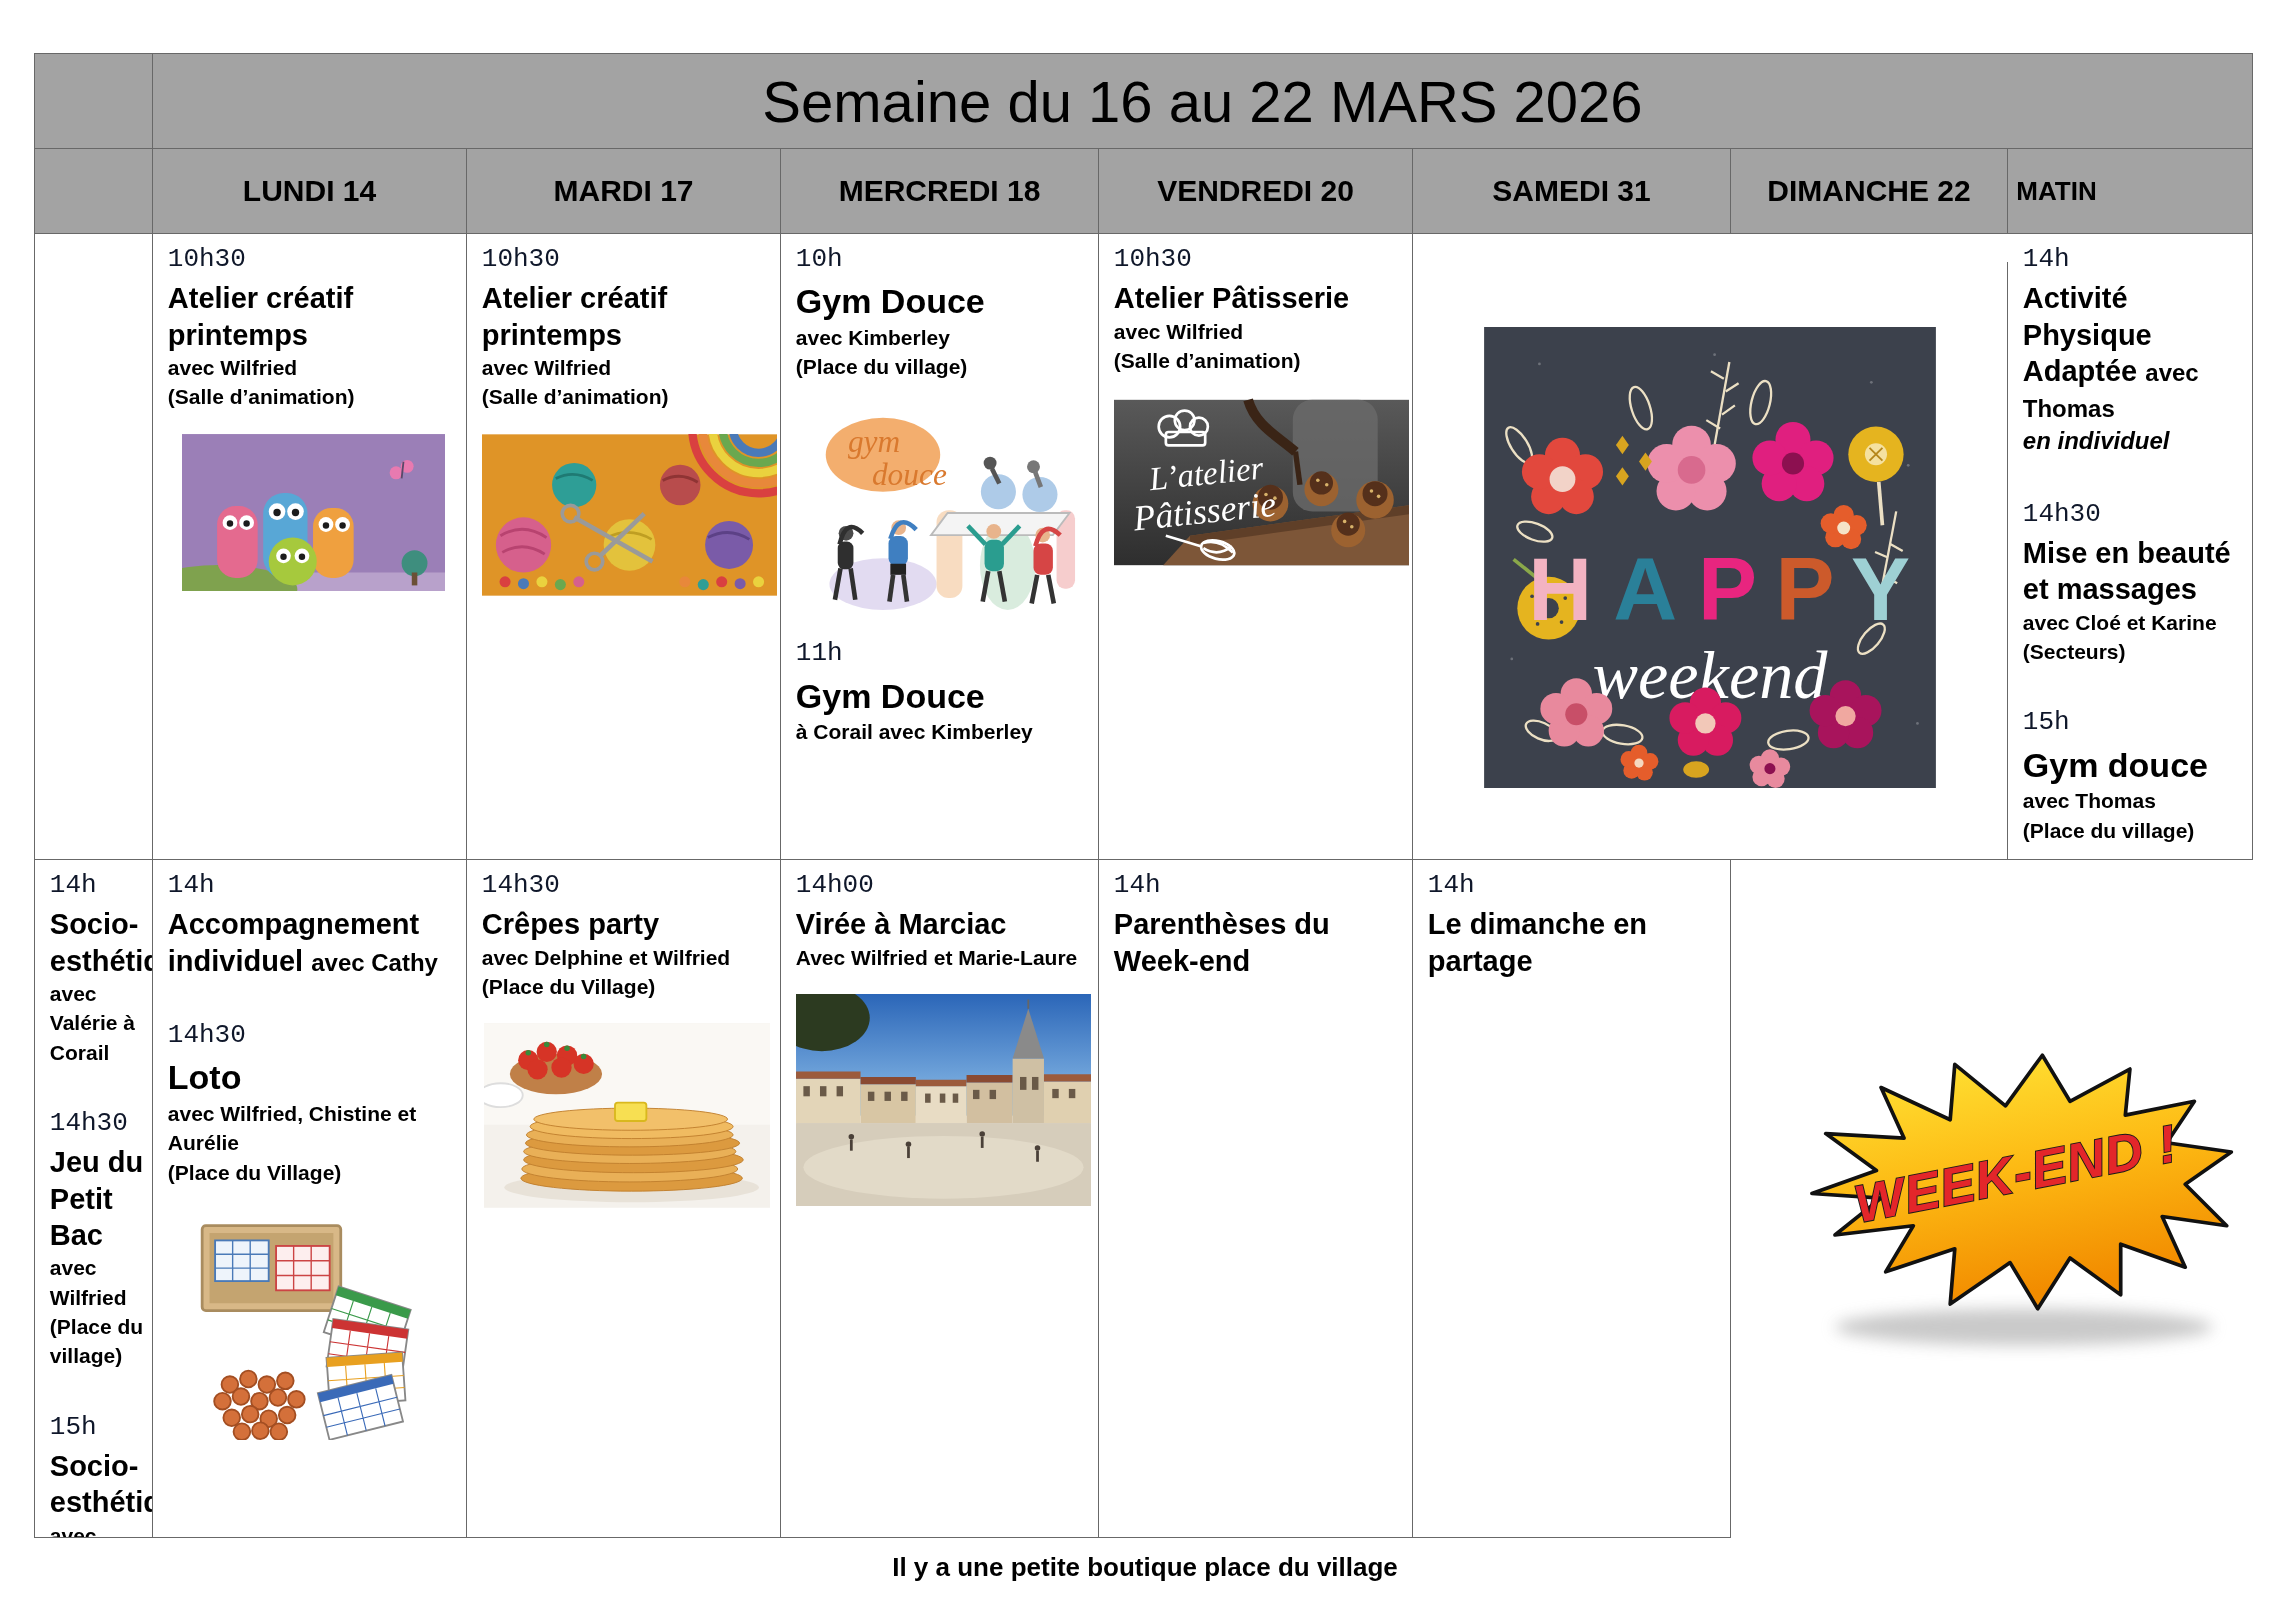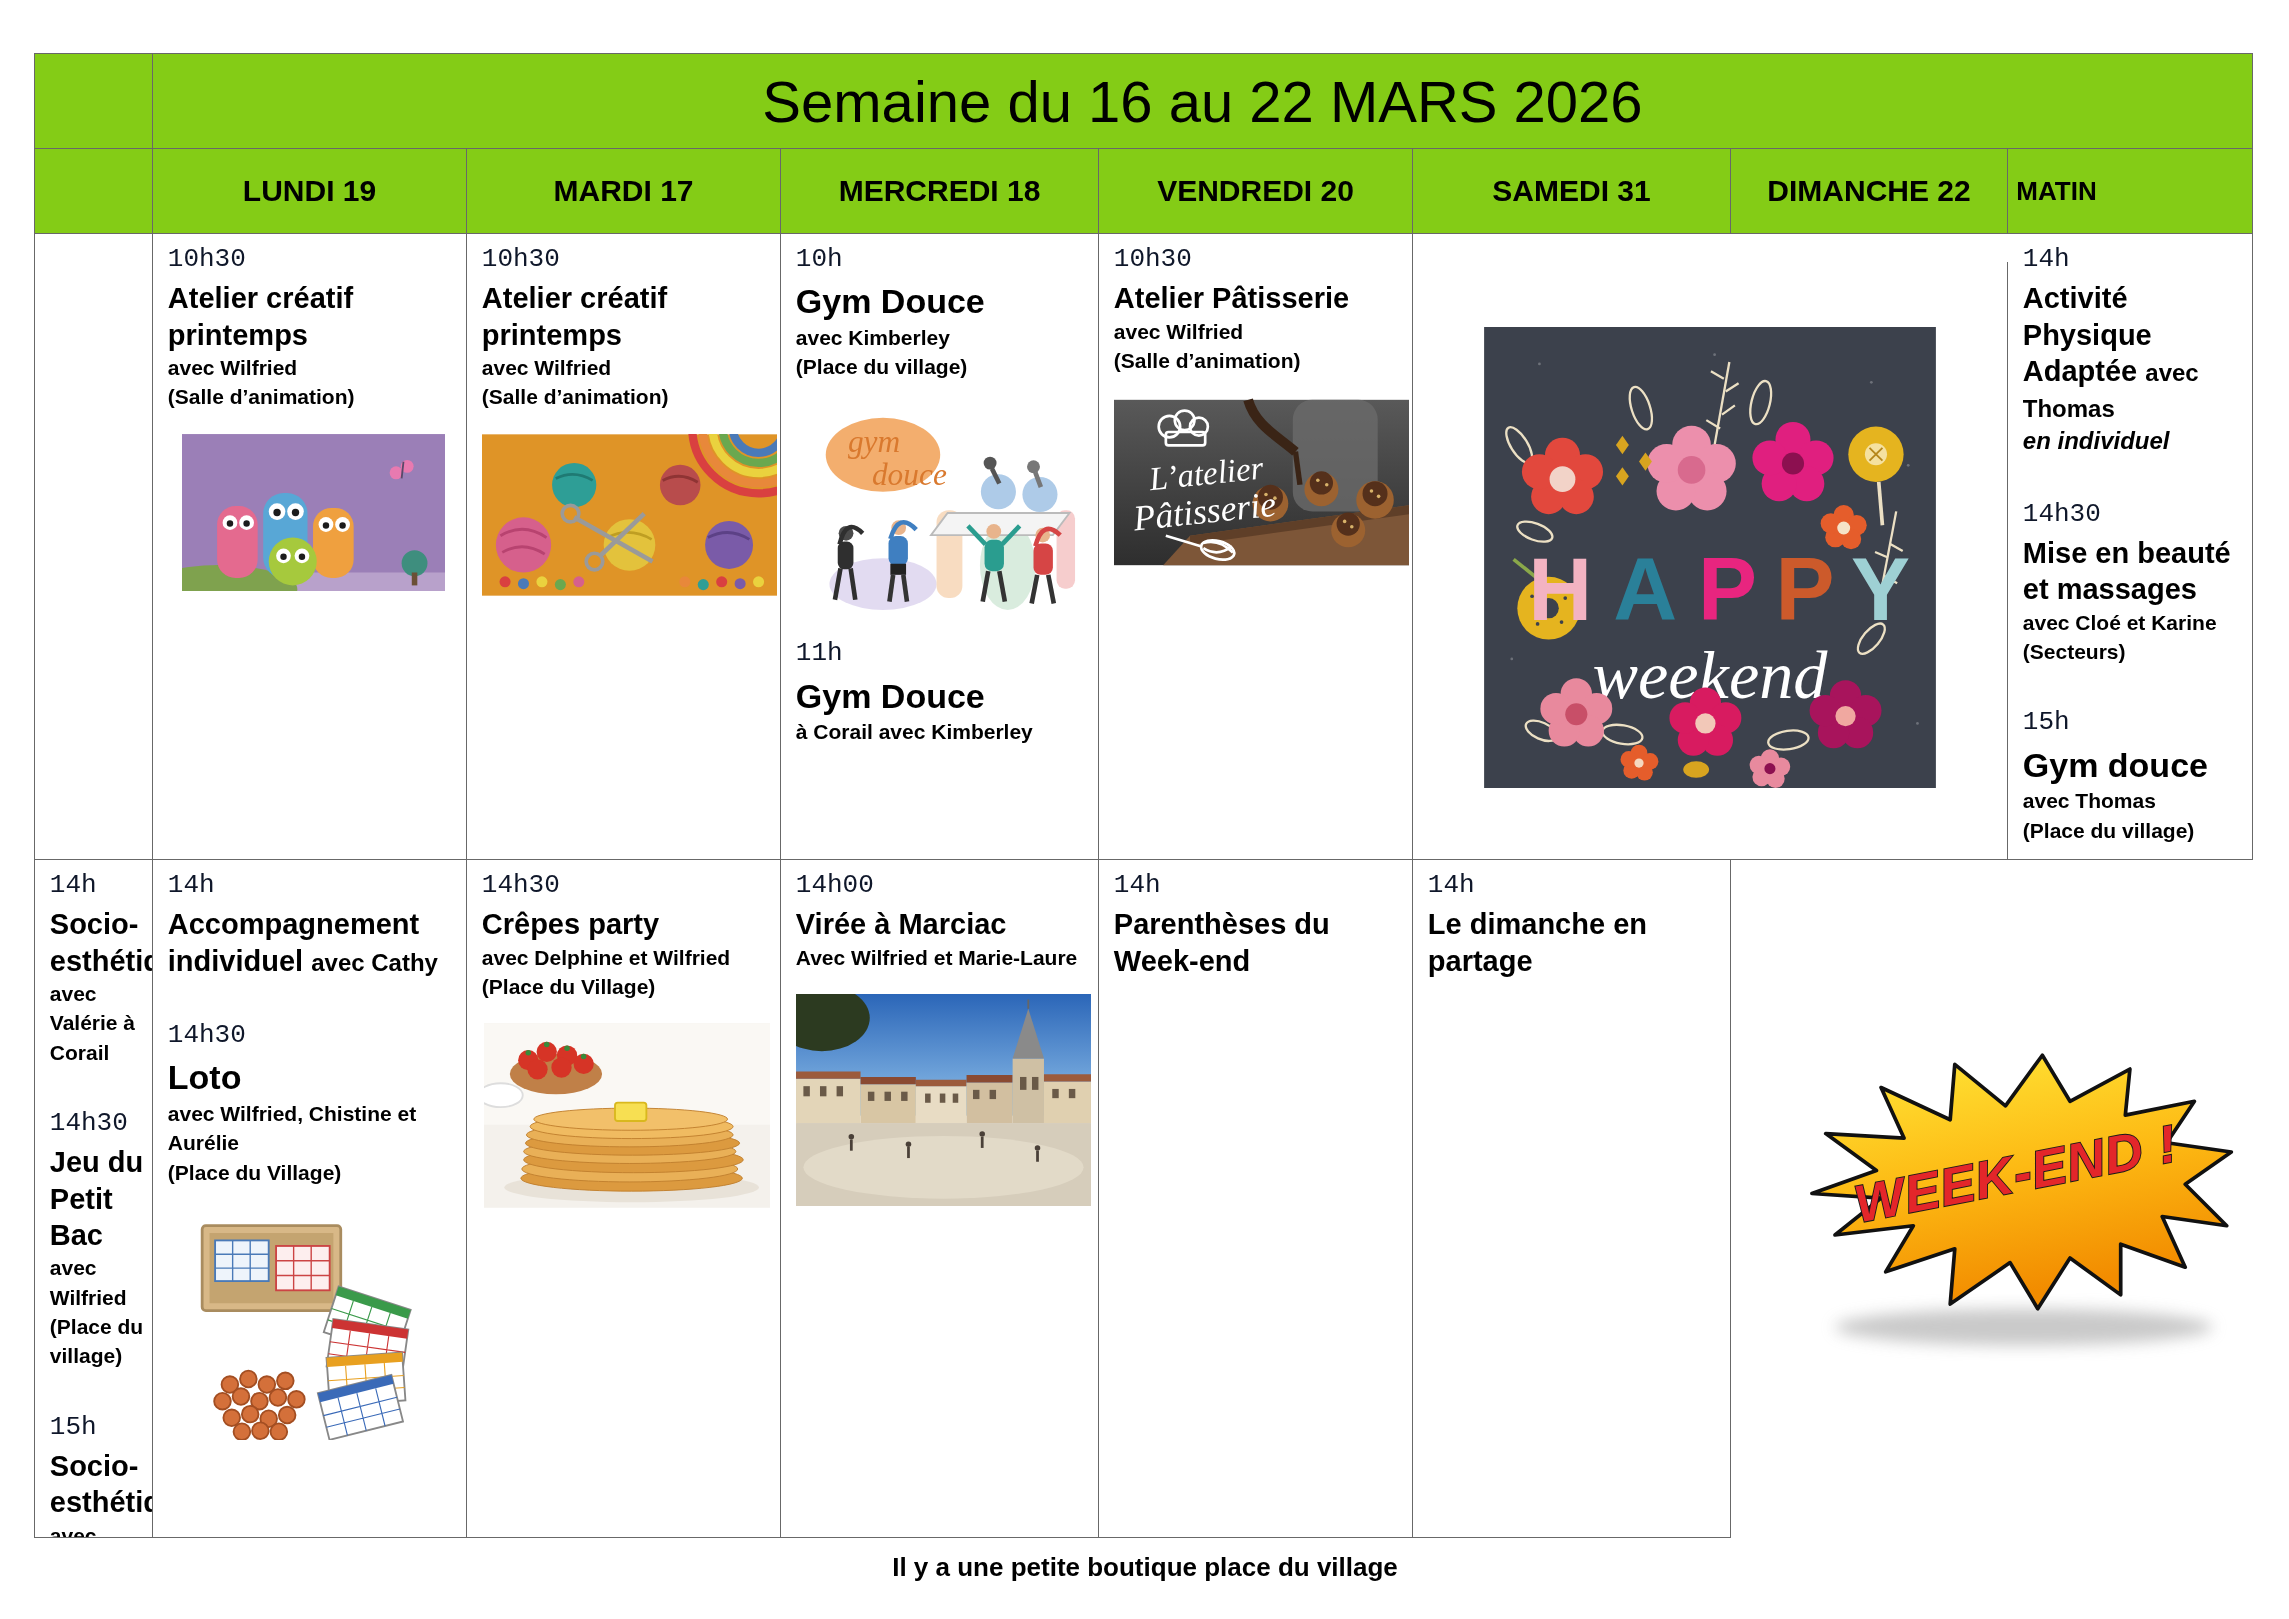--- a/index.html
+++ b/index.html
@@ -4,21 +4,21 @@
 <style>
   html,body{margin:0;padding:0;background:#ffffff;}
   .page{position:relative;width:2290px;height:1620px;background:#ffffff;
         font-family:"Liberation Sans",sans-serif;color:#000;overflow:hidden;}
   .tbl{position:absolute;left:34px;top:53px;display:grid;
        grid-template-columns:118px 314px 314px 318px 314px 318px 277px 245px;
        grid-template-rows:95px 85px 626px 678px;
        border-left:1.8px solid #686868;border-top:1.8px solid #686868;}
   .c{border-right:1.8px solid #686868;border-bottom:1.8px solid #686868;background:#fff;
      box-sizing:border-box;overflow:hidden;position:relative;}
-  .hd{background:#84cc16;}
+  .hd{background:#a3a3a3;}
   .span7{grid-column:span 7;}
   .span2{grid-column:span 2;margin-top:28px;}
   .title-cell{position:relative;}
   .title-text{position:absolute;left:50%;top:50%;transform:translate(-50%,-50%);
               font-size:58px;white-space:nowrap;}
   .day{display:flex;align-items:center;justify-content:center;
        font-weight:bold;font-size:30px;}
   .rowlab{display:flex;align-items:center;font-weight:bold;font-size:26px;
           padding-left:8.3px;line-height:1.5;}
   .body-cell{padding:11px 7.4px 0 14.8px;}
@@ -44,21 +44,21 @@
 
 <div class="page">
   <div class="tbl">
 
     <div class="c hd"></div>
     <div class="c hd span7 title-cell">
       <div class="title-text">Semaine du 16 au 22 MARS 2026</div>
     </div>
 
     <div class="c hd"></div>
-    <div class="c hd day">LUNDI 19</div>
+    <div class="c hd day">LUNDI 14</div>
     <div class="c hd day">MARDI 17</div>
     <div class="c hd day">MERCREDI 18</div>
     <div class="c hd day">VENDREDI 20</div>
     <div class="c hd day">SAMEDI 31</div>
     <div class="c hd day">DIMANCHE 22</div>
 
     <div class="c hd rowlab">MATIN</div>
 
     <div class="c body-cell"></div>
 

